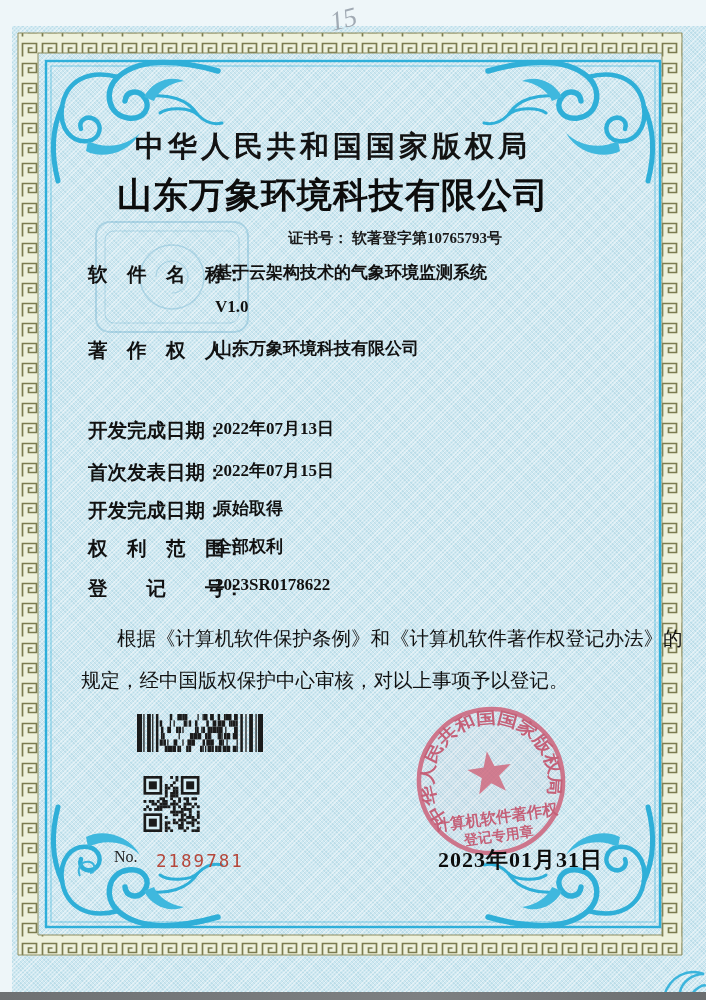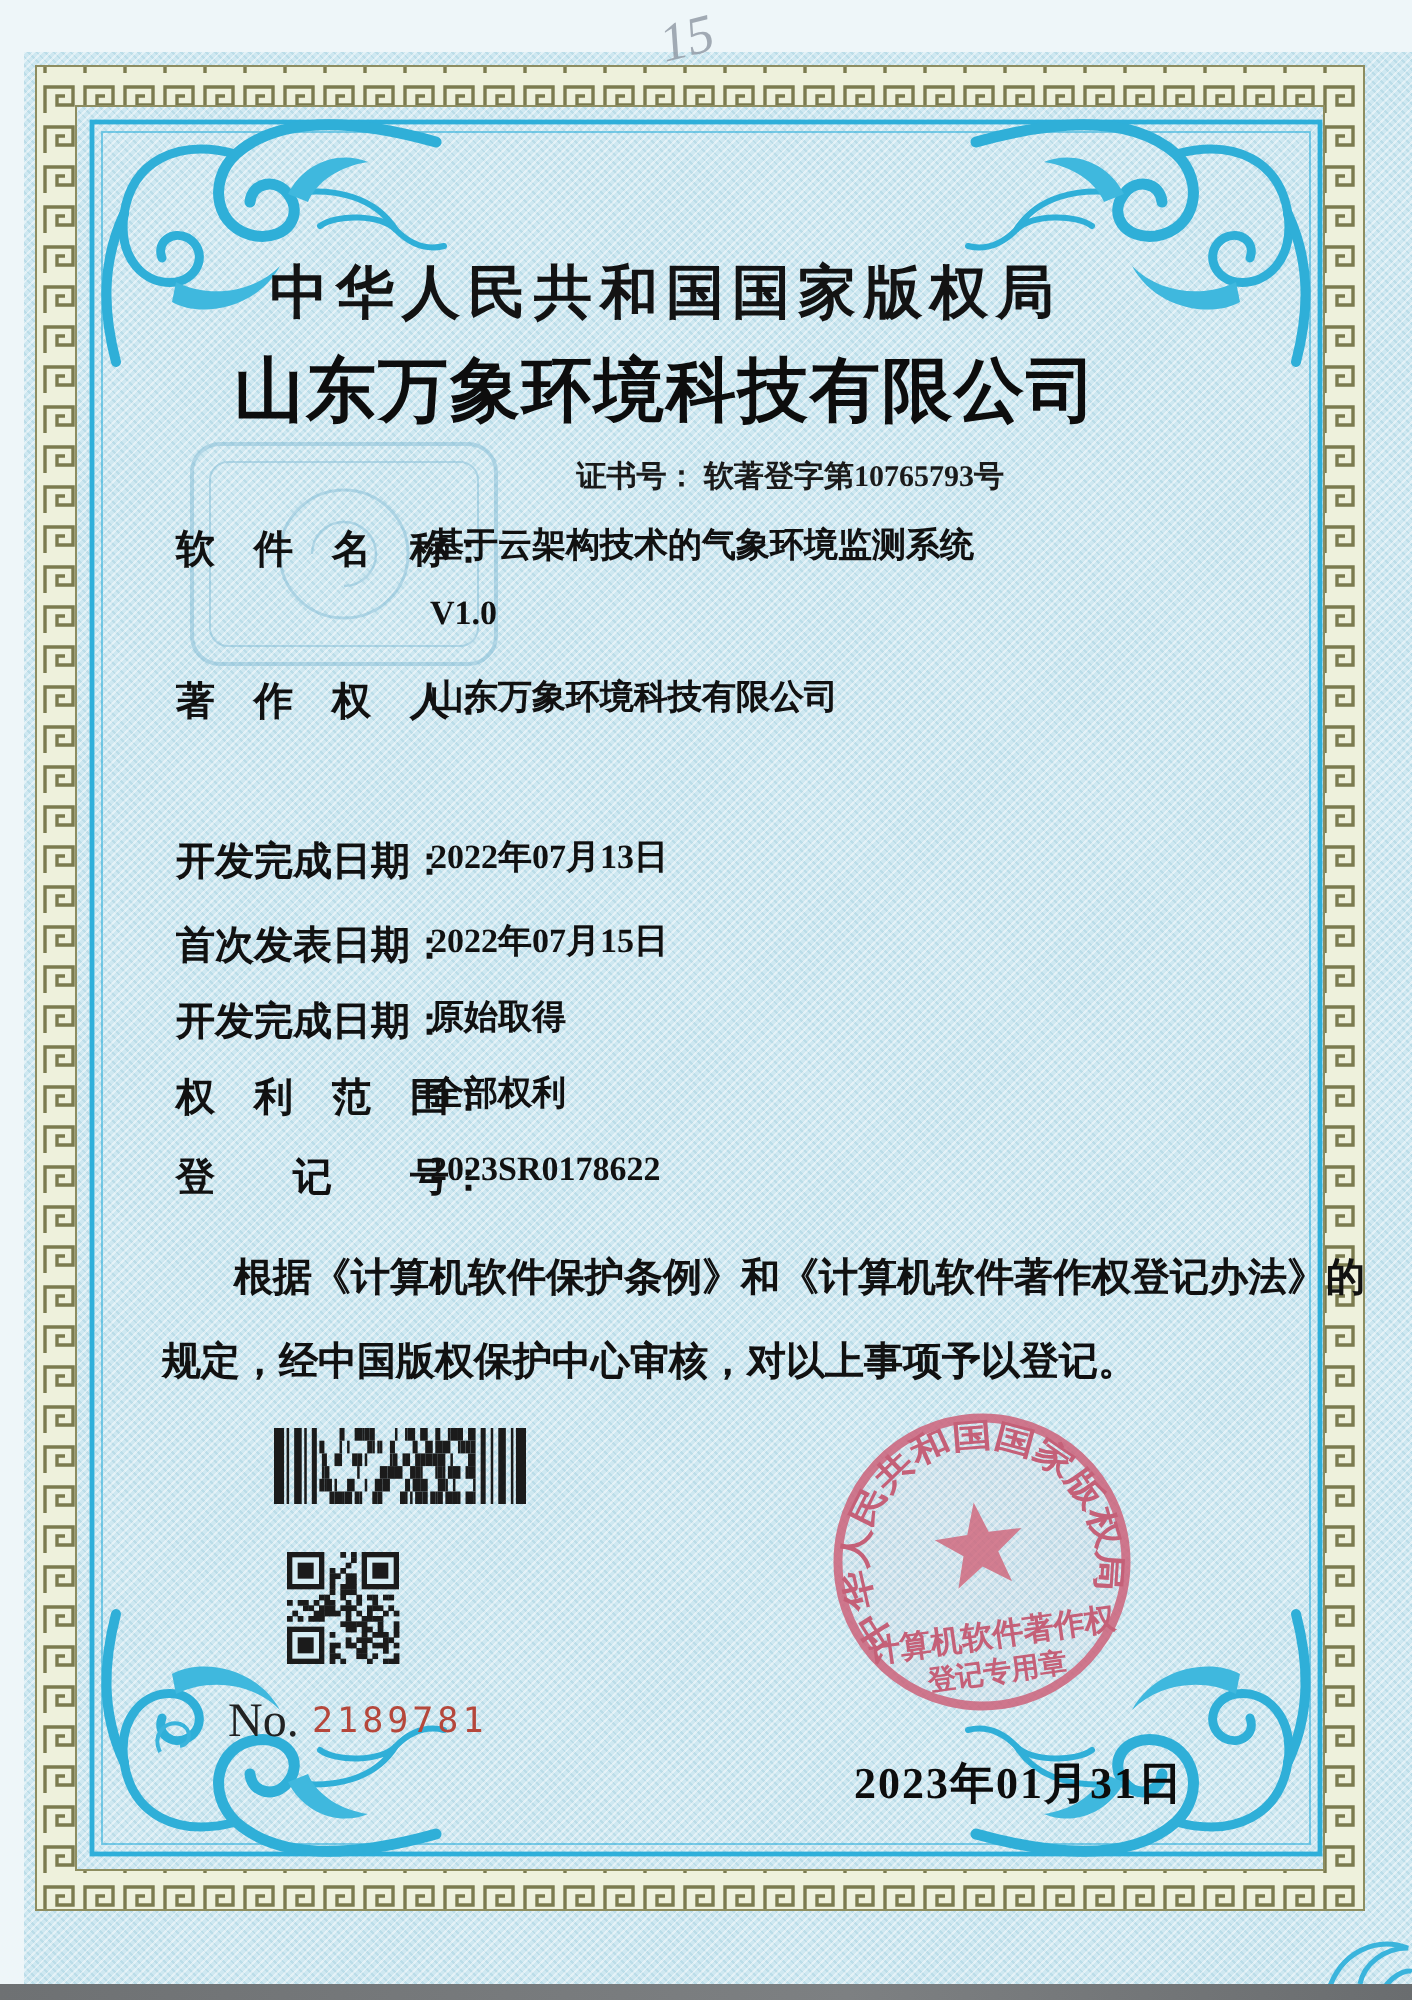--- a/index.html
+++ b/index.html
@@ -16,25 +16,25 @@
       #cfe8f1;
   }
   .overlay{position:absolute;left:0;top:0;width:706px;height:1000px;pointer-events:none;}
   .abs{position:absolute;}
   .center-wrap{left:44px;width:578px;text-align:center;color:#131313;}
   .authority{top:127px;font-size:29px;font-weight:bold;letter-spacing:4px;}
   .cert-title{top:172px;font-size:35px;font-weight:bold;letter-spacing:1px;color:#0d0d0d;}
   .certno{top:229px;left:44px;width:458px;text-align:right;font-size:15px;font-weight:bold;color:#1a1a1a;}
   .label{left:88px;font-size:19.5px;font-weight:bold;color:#111;white-space:nowrap;}
   .value{left:215px;font-size:17px;font-weight:bold;color:#111;white-space:nowrap;}
-  .statement{font-size:19.5px;font-weight:bold;color:#111;white-space:nowrap;text-align:right;}
-  .no-prefix{left:114px;top:848px;font-size:24px;color:#222;text-align:right;}
+  .statement{font-size:19.5px;font-weight:normal;color:#111;white-space:nowrap;text-align:right;}
+  .no-prefix{left:114px;top:848px;font-size:16px;color:#222;text-align:right;}
   .no-number{left:156px;top:851px;font-size:17.5px;letter-spacing:2px;color:#b5473b;
              font-family:"DejaVu Sans Mono","Liberation Mono",monospace;}
-  .issue-date{left:427px;top:845px;font-size:22px;font-weight:bold;color:#0d0d0d;letter-spacing:1px;margin-top:32px;}
+  .issue-date{left:438px;top:845px;font-size:22px;font-weight:bold;color:#0d0d0d;letter-spacing:1px;}
   .pencil{left:330px;top:4px;font-size:27px;font-style:italic;color:#8f98a3;
           transform:rotate(-14deg);opacity:.8;}
   .seal-box{left:391px;top:681px;width:200px;height:200px;transform:rotate(-8deg);opacity:.92;}
   .scan-bar{left:0;right:0;bottom:0;height:8px;background:linear-gradient(90deg,#6e7173,#7d8082 60%,#6a6d6f);}
 </style>
 </head>
 <body>
 
 <div class="paper"></div>
 

